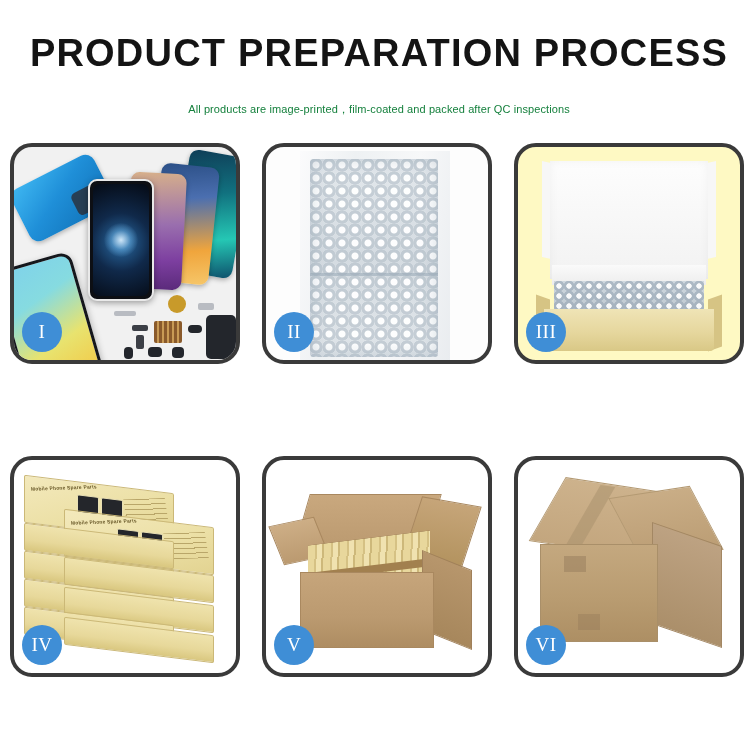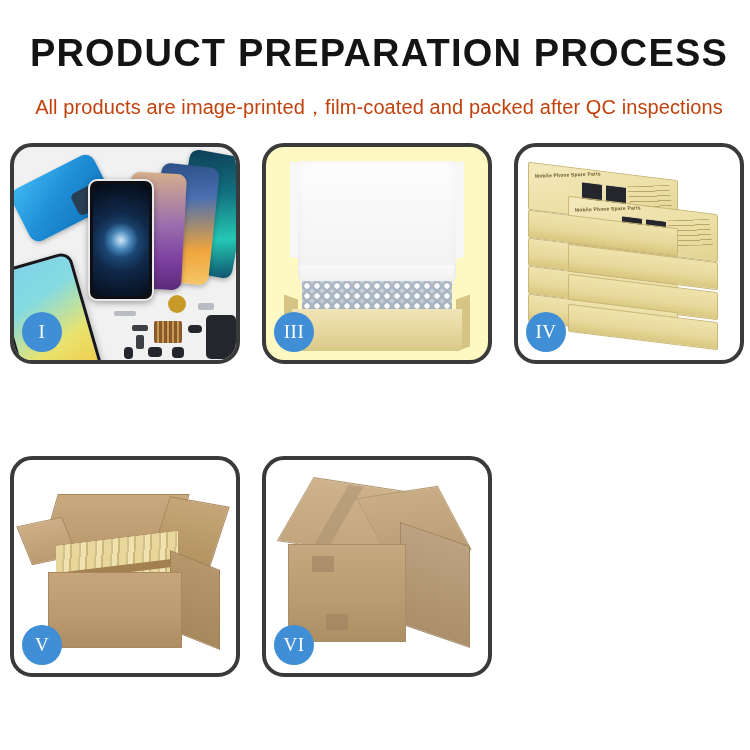--- a/index.html
+++ b/index.html
@@ -11,23 +11,23 @@
   .page{position:relative;width:750px;height:750px;}
 
   
   .header{position:absolute;top:0;left:4px;width:750px;height:120px;text-align:center;}
   .title{
     margin:0;padding-top:34px;
     font-size:38px;font-weight:700;letter-spacing:1.2px;
     color:#141414;line-height:1;white-space:nowrap;
   }
   .subtitle{
-    margin:8px;padding-top:14px;
-    font-size:20px;font-weight:400;letter-spacing:.1px;
-    color:#c2410c;white-space:nowrap;
+    margin:16px;padding-top:14px;
+    font-size:11px;font-weight:400;letter-spacing:.1px;
+    color:#15803d;white-space:nowrap;
   }
 
   
   .grid{
     position:absolute;top:143px;left:10px;
     width:734px;height:534px;
     display:grid;
     grid-template-columns:230px 230px 230px;
     grid-template-rows:221px 221px;
     column-gap:22px;row-gap:92px;
@@ -310,20 +310,28 @@
           <div class="pt lite" style="left:88px;top:8px;width:16px;height:7px;"></div>
           <div class="pt dark" style="left:14px;top:52px;width:9px;height:12px;"></div>
           <div class="pt dark" style="left:38px;top:52px;width:14px;height:10px;"></div>
           <div class="pt dark" style="left:62px;top:52px;width:12px;height:11px;"></div>
           <div class="pt dark" style="left:96px;top:20px;width:30px;height:44px;border-radius:5px;"></div>
         </div>
       </div>
       <div class="badge">I</div>
     </div>
 
+    <div class="panel p2">
+      <div class="stage">
+        <div class="bw-sheet"></div>
+        <div class="bw"></div>
+        <div class="bw-seam"></div>
+      </div>
+      <div class="badge">II</div>
+    </div>
 
     <div class="panel p3">
       <div class="stage">
         <div class="b3-lidflapL"></div>
         <div class="b3-lidflapR"></div>
         <div class="b3-lidback"></div>
         <div class="b3-foam"></div>
         <div class="b3-bubbles"></div>
         <div class="b3-sideL"></div>
         <div class="b3-sideR"></div>

